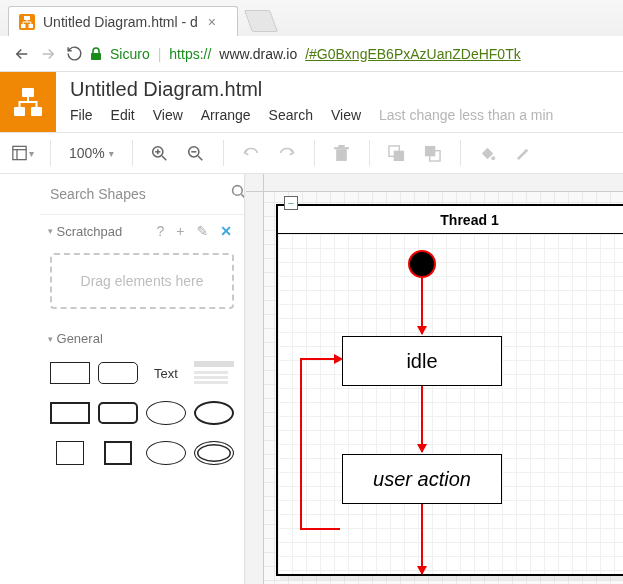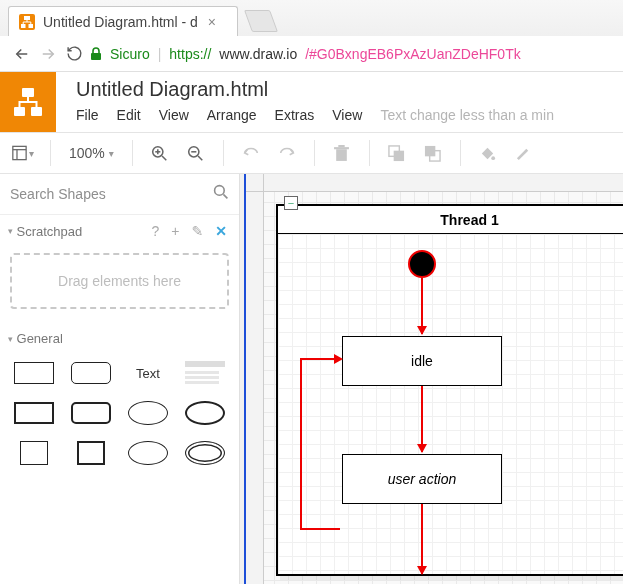--- a/index.html
+++ b/index.html
@@ -17,42 +17,42 @@
 
   .addr-row { height: 36px; display: flex; align-items: center; gap: 6px; padding: 0 12px; border-bottom: 1px solid #e0e0e0; }
   .nav-btn { width: 20px; height: 20px; display:flex; align-items:center; justify-content:center; color:#5a5a5a; }
   .nav-btn.disabled { color:#bdbdbd; }
   .addr-bar { flex: 1; height: 26px; border: 1px solid #d7d7d7; border-left:none; border-right:none; border-top:none; border-bottom:none; display:flex; align-items:center; gap:8px; font-size: 14px; color:#333; overflow:hidden; white-space:nowrap; }
   .secure-label { color: #1a8a1a; font-size: 14px; }
   .lock-icon { width: 12px; height: 14px; color:#1a8a1a; }
   .addr-sep { color:#ccc; }
   .url-proto { color:#1a8a1a; }
   .url-host { color:#333; }
-  .url-path { color:#ec4899; }
-
-  
-  .app-header { display:flex; align-items:flex-start;gap:6px; }
+  .url-path { color:#4d7c0f;text-decoration:underline; }
+
+  
+  .app-header { display:flex; align-items:flex-start; }
   .logo-block { width: 56px; height: 60px; background:#f08705; display:flex; align-items:center; justify-content:center; }
   .header-right { padding: 6px 10px 0 14px; flex:1; overflow:hidden; }
   .doc-title { font-size: 20px; color:#333; font-weight:400; margin-bottom: 6px; }
   .menubar { display:flex; gap: 18px; font-size: 14px; color:#333; align-items:center; white-space:nowrap; }
   .menubar .status { color:#b5b5b5; }
 
   
   .toolbar { height: 42px; border-top:1px solid #e4e4e4; border-bottom:1px solid #e4e4e4; display:flex; align-items:center; padding: 0 8px; gap: 6px; color:#555; }
   .tbtn { width:30px; height:30px; display:flex; align-items:center; justify-content:center; color:#666; border-radius:2px; }
   .tbtn.disabled { color:#c8c8c8; }
   .tsep { width:1px; height:26px; background:#e4e4e4; margin:0 6px; }
   .zoom-box { display:flex; align-items:center; gap:4px; font-size:14px; color:#555; padding:0 6px; }
   .view-box { display:flex; align-items:center; gap:2px; padding:0 4px; }
   .caret-down { font-size:10px; color:#999; }
 
   
   .workspace { display:flex; height: calc(584px - 36px - 36px - 60px - 42px); }
-  .side-panel { width: 246px; border-right:7px solid #1d4ed8; display:flex; flex-direction:column; background:#fff; position:relative; }
+  .side-panel { width: 246px; border-right:2px solid #1d4ed8; display:flex; flex-direction:column; background:#fff; position:relative;padding-left:40px; }
   .resize-bar { position:absolute; right:-5px; top:0; bottom:0; width:5px; background:#f1f1f1; border-left:1px solid #e0e0e0; }
   .search-row { padding: 10px; display:flex; align-items:center; border-bottom:1px solid #eee; }
   .search-input { flex:1; border:none; outline:none; font-size:14px; color:#333; }
   .search-input::placeholder { color:#8e8e8e; }
   .search-icon { color:#8e8e8e; }
 
   .section-head { display:flex; align-items:center; gap:4px; padding: 8px 8px; font-size: 13px; color:#777; }
   .section-head .caret { font-size:9px; color:#999; }
   .section-head .spacer { flex:1; }
   .section-head .mini { color:#aaa; font-size:14px; padding:0 4px; }
@@ -96,21 +96,21 @@
   .frame-body { position:relative; height: 340px; background:#fff;
     background-image:
       linear-gradient(#f0f0f0 1px, transparent 1px),
       linear-gradient(90deg, #f0f0f0 1px, transparent 1px),
       linear-gradient(#e2e2e2 1px, transparent 1px),
       linear-gradient(90deg, #e2e2e2 1px, transparent 1px);
     background-size: 14px 14px, 14px 14px, 70px 70px, 70px 70px;
   }
 
   .start-node { position:absolute; left:130px; top:16px; width:28px; height:28px; background:#000; border:2px solid #e00; border-radius:50%; }
-  .state-box { position:absolute; width:160px; height:50px; border:1.5px solid #000; background:#fff; display:flex; align-items:center; justify-content:center; font-size:14px; }
+  .state-box { position:absolute; width:160px; height:50px; border:1.5px solid #000; background:#fff; display:flex; align-items:center; justify-content:center; font-size:20px; }
   .arrow-v { position:absolute; width:2px; background:#e00; left:143px; }
   .arrow-v:after { content:""; position:absolute; bottom:-1px; left:-4px; border-left:5px solid transparent; border-right:5px solid transparent; border-top:9px solid #e00; }
   .arrow-hv { position:absolute; border-left:2px solid #e00; border-top:2px solid #e00; }
   .arrow-into { position:absolute; width:0; height:0; border-top:5px solid transparent; border-bottom:5px solid transparent; border-left:9px solid #e00; }
 </style>
 </head>
 <body>
 
 <div class="browser-chrome">
   <div class="tab-strip">
@@ -173,23 +173,23 @@
         <path d="M17 12 V17 M17 17 H8.5 V22 M17 17 H25.5 V22" stroke="#fff" stroke-width="2" fill="none"></path>
       </svg>
   </div>
   <div class="header-right">
     <div class="doc-title">Untitled Diagram.html</div>
     <div class="menubar">
       <span>File</span>
       <span>Edit</span>
       <span>View</span>
       <span>Arrange</span>
-      <span>Extras</span>
+      <span>Search</span>
       <span>View</span>
-      <span class="status">Text change less than a min</span>
+      <span class="status">Last change less than a min</span>
     </div>
   </div>
 </div>
 
 <div class="toolbar">
   <div class="view-box tbtn">
     <svg width="18" height="18" viewBox="0 0 18 18" fill="none" stroke="#666" stroke-width="1.5">
         <rect x="1" y="1" width="16" height="16"></rect>
         <line x1="1" y1="5" x2="17" y2="5"></line>
         <line x1="6" y1="5" x2="6" y2="17"></line>

